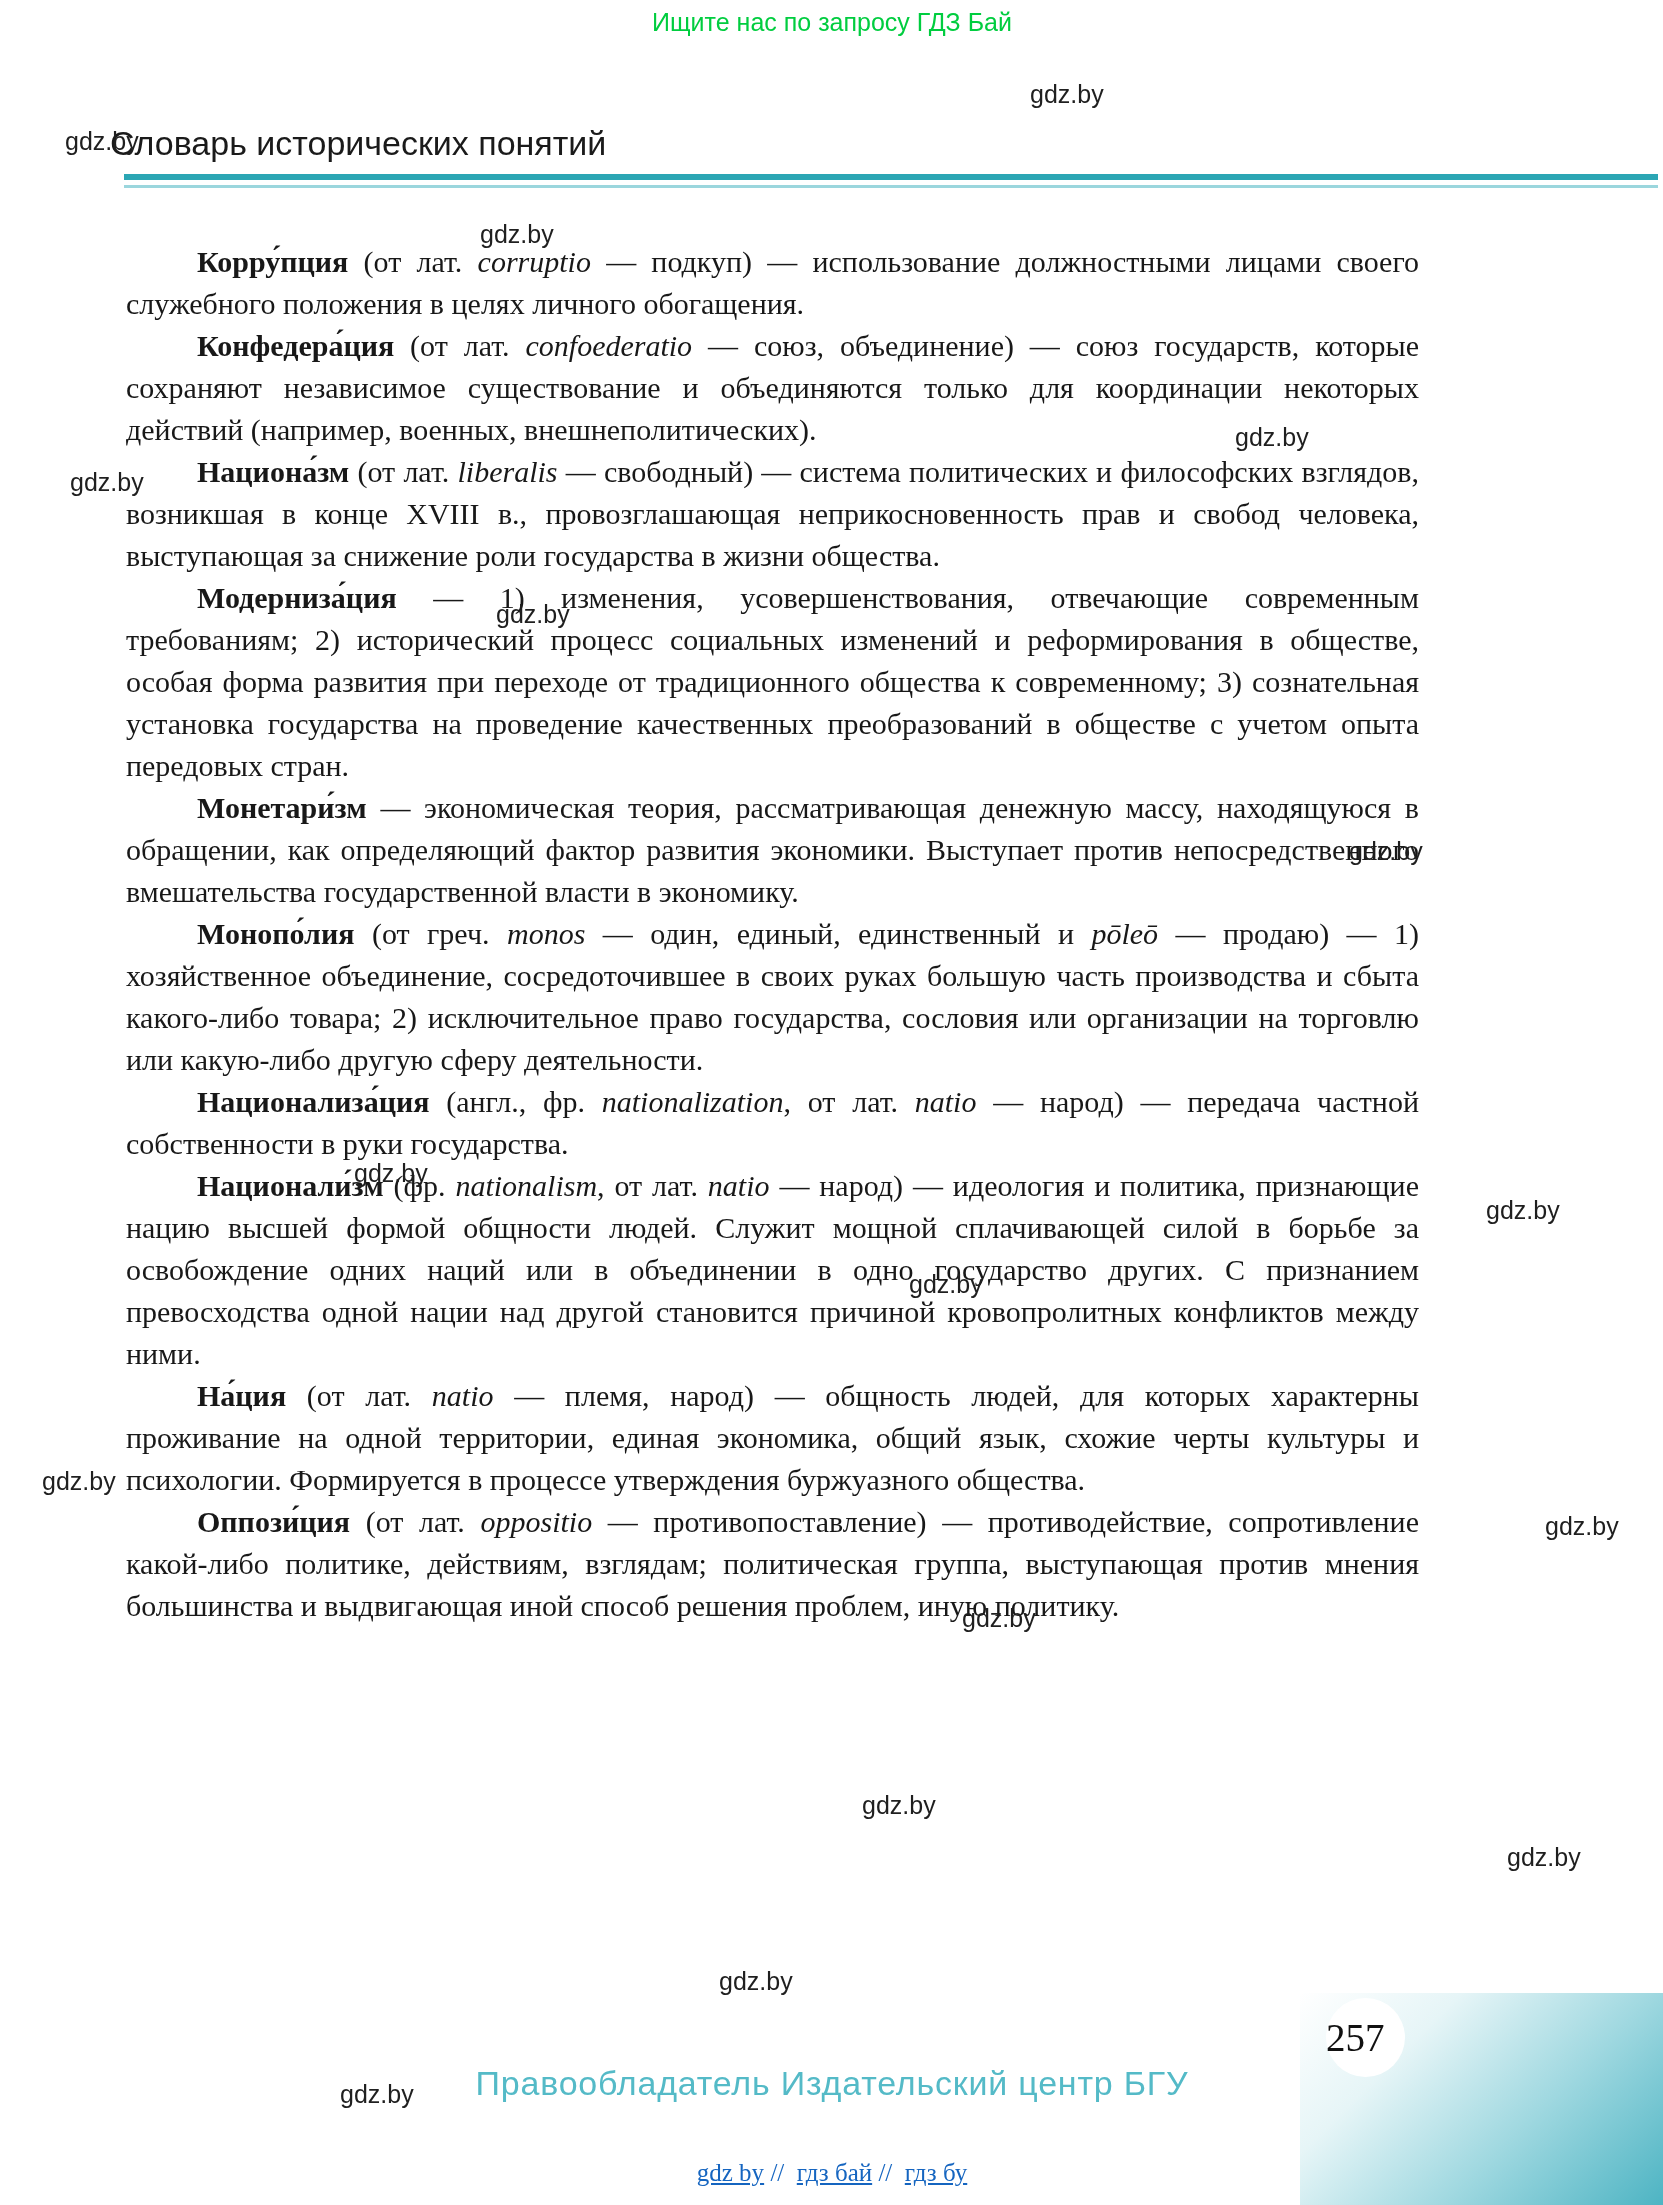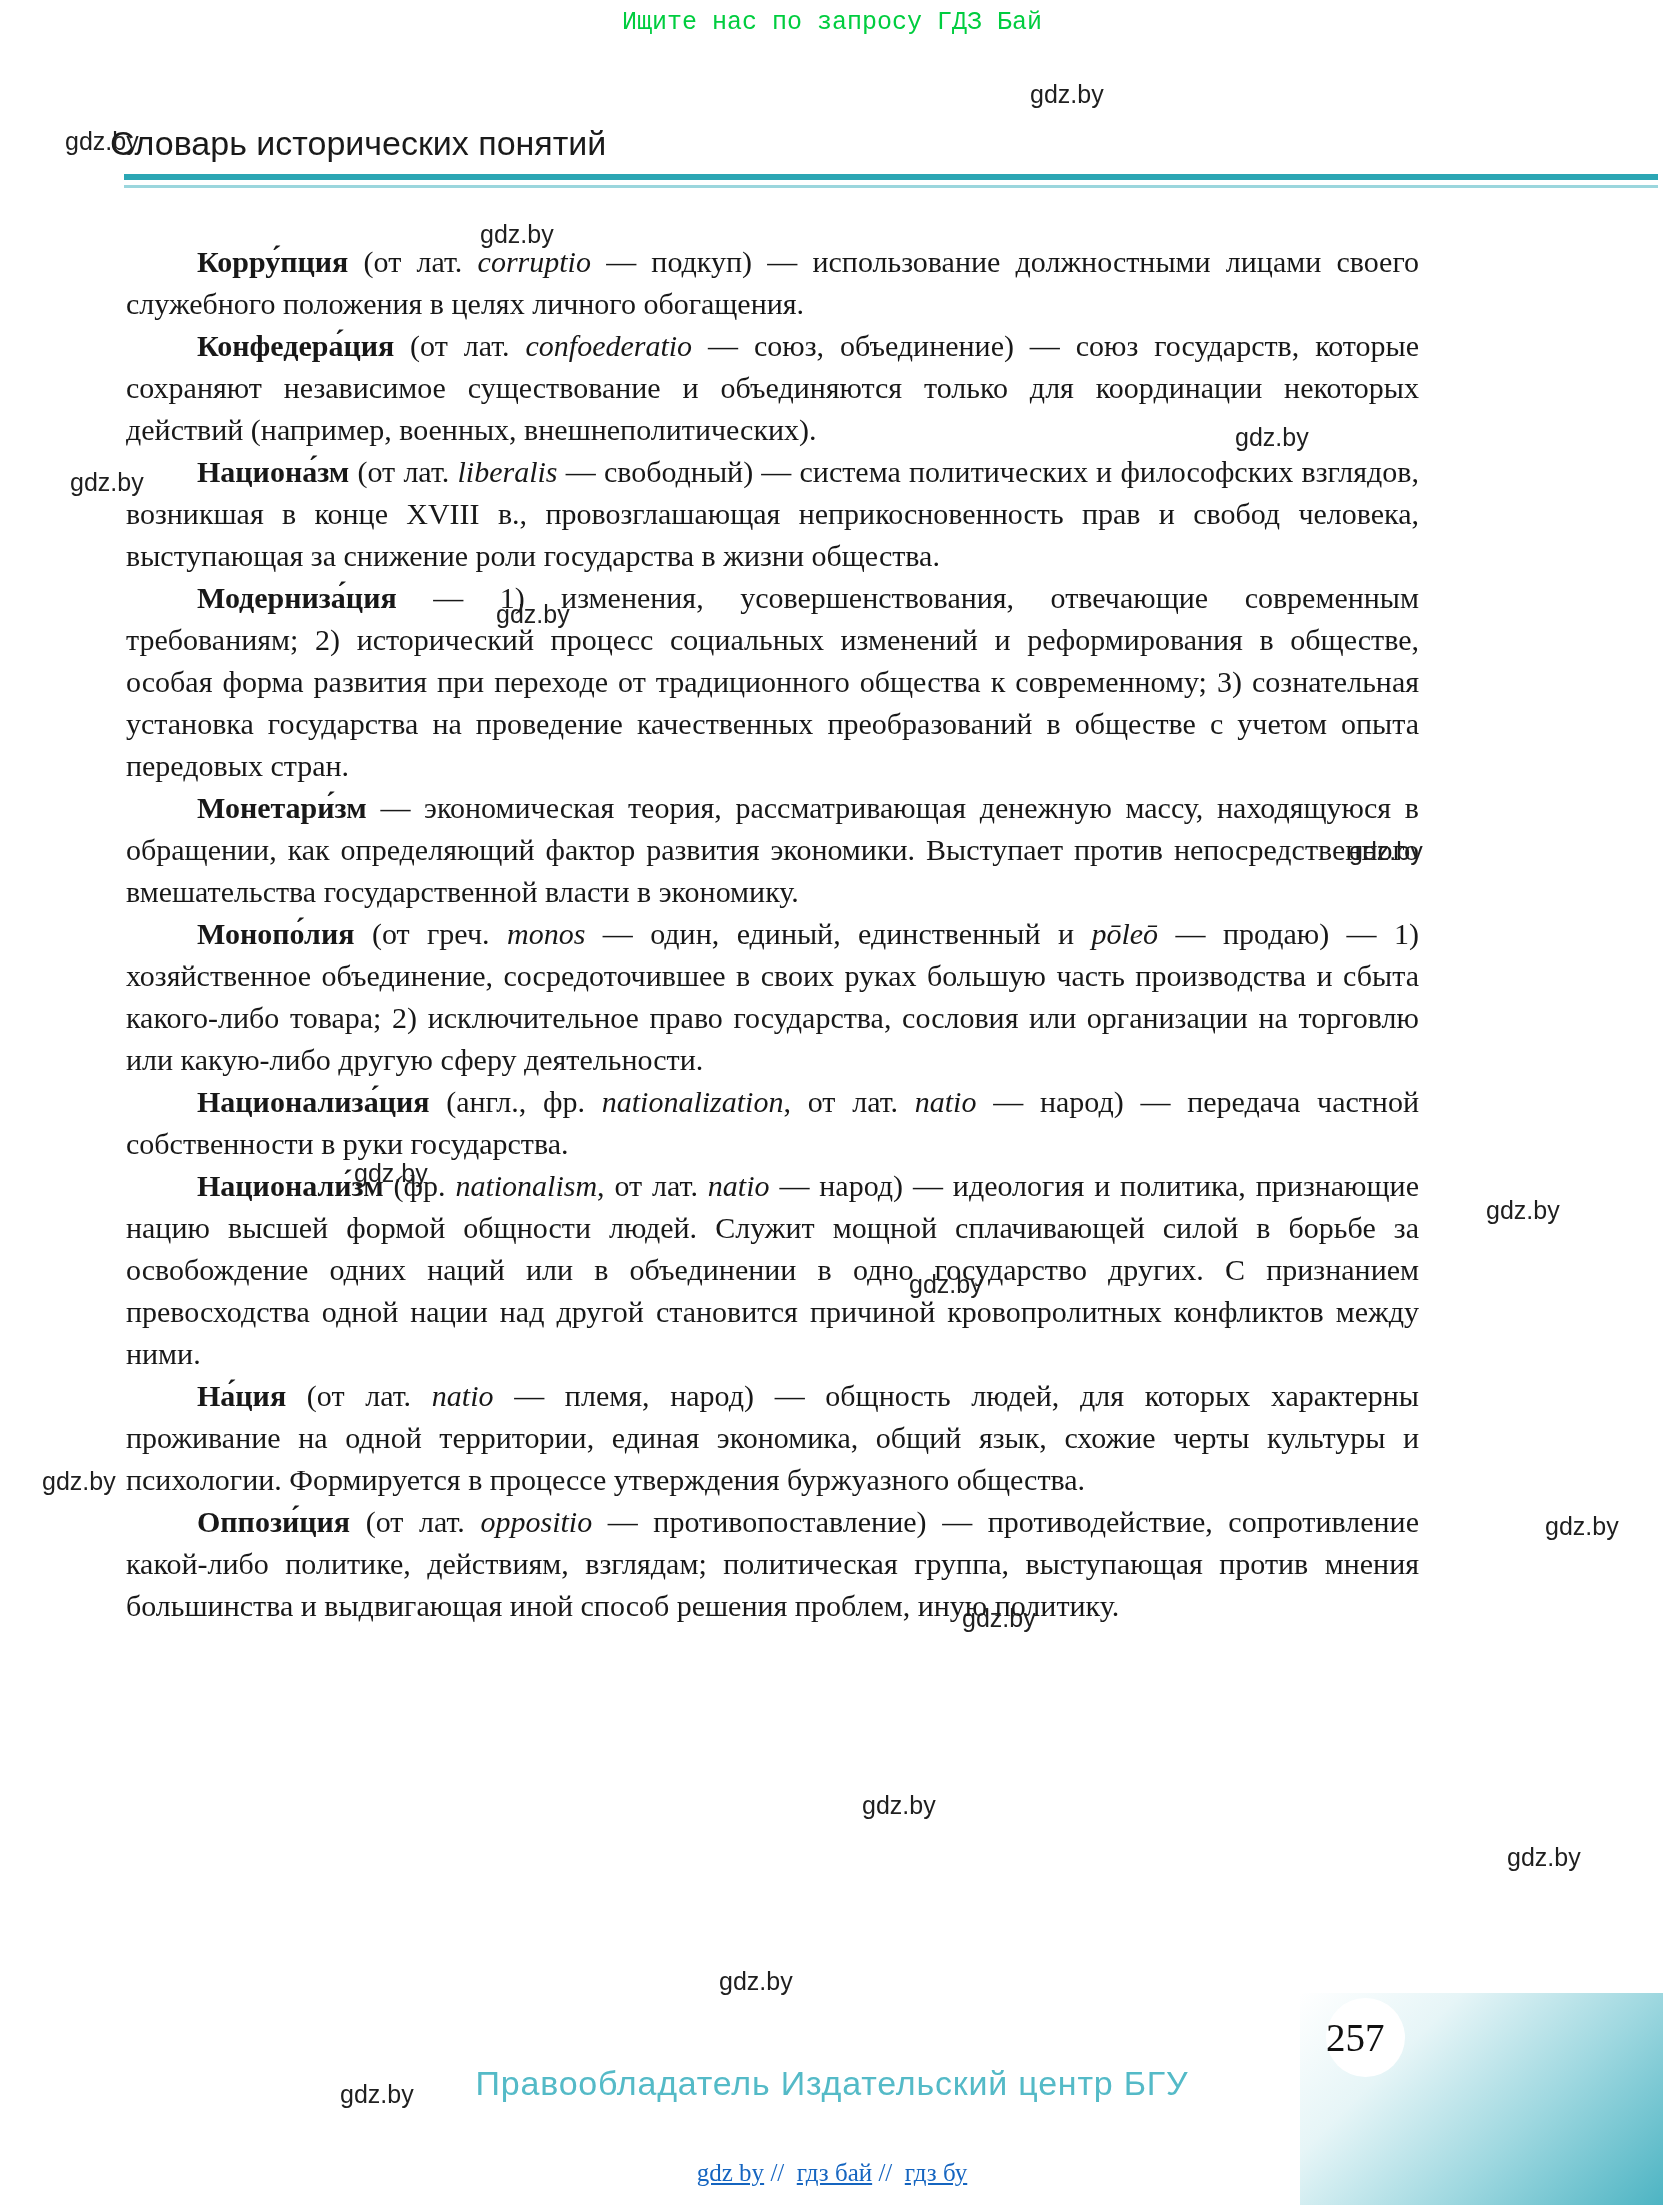--- a/index.html
+++ b/index.html
@@ -3,21 +3,21 @@
 <meta charset="utf-8">
 <style>
   * { margin:0; padding:0; box-sizing:border-box; }
   html,body { background:#ffffff; }
   .page {
     position:relative; width:1664px; height:2205px; background:#ffffff;
     overflow:hidden; font-family:"Liberation Serif", serif; color:#181818;
   }
   .top-banner {
     position:absolute; top:8.4px; left:0; width:100%; text-align:center;
-    font-family:Liberation Mono, monospace; font-size:25px; color:#00cd3f;
+    font-family:Liberation Sans, sans-serif; font-size:25px; color:#00cd3f;
   }
   .header {
     position:absolute; top:124px; left:110px; width:1293px; text-align:left;
     font-family:"Liberation Sans", sans-serif; font-size:34px; color:#1a1a1a;
   }
   .rule-thick { position:absolute; top:174px; left:124px; width:1534px; height:5.9px; }
   .rule-thin  { position:absolute; top:185px; left:124px; width:1534px; height:2.5px; }
   .content {
     position:absolute; top:241px; left:126px; width:1293px;
     font-size:30px; line-height:42px; text-align:justify;

